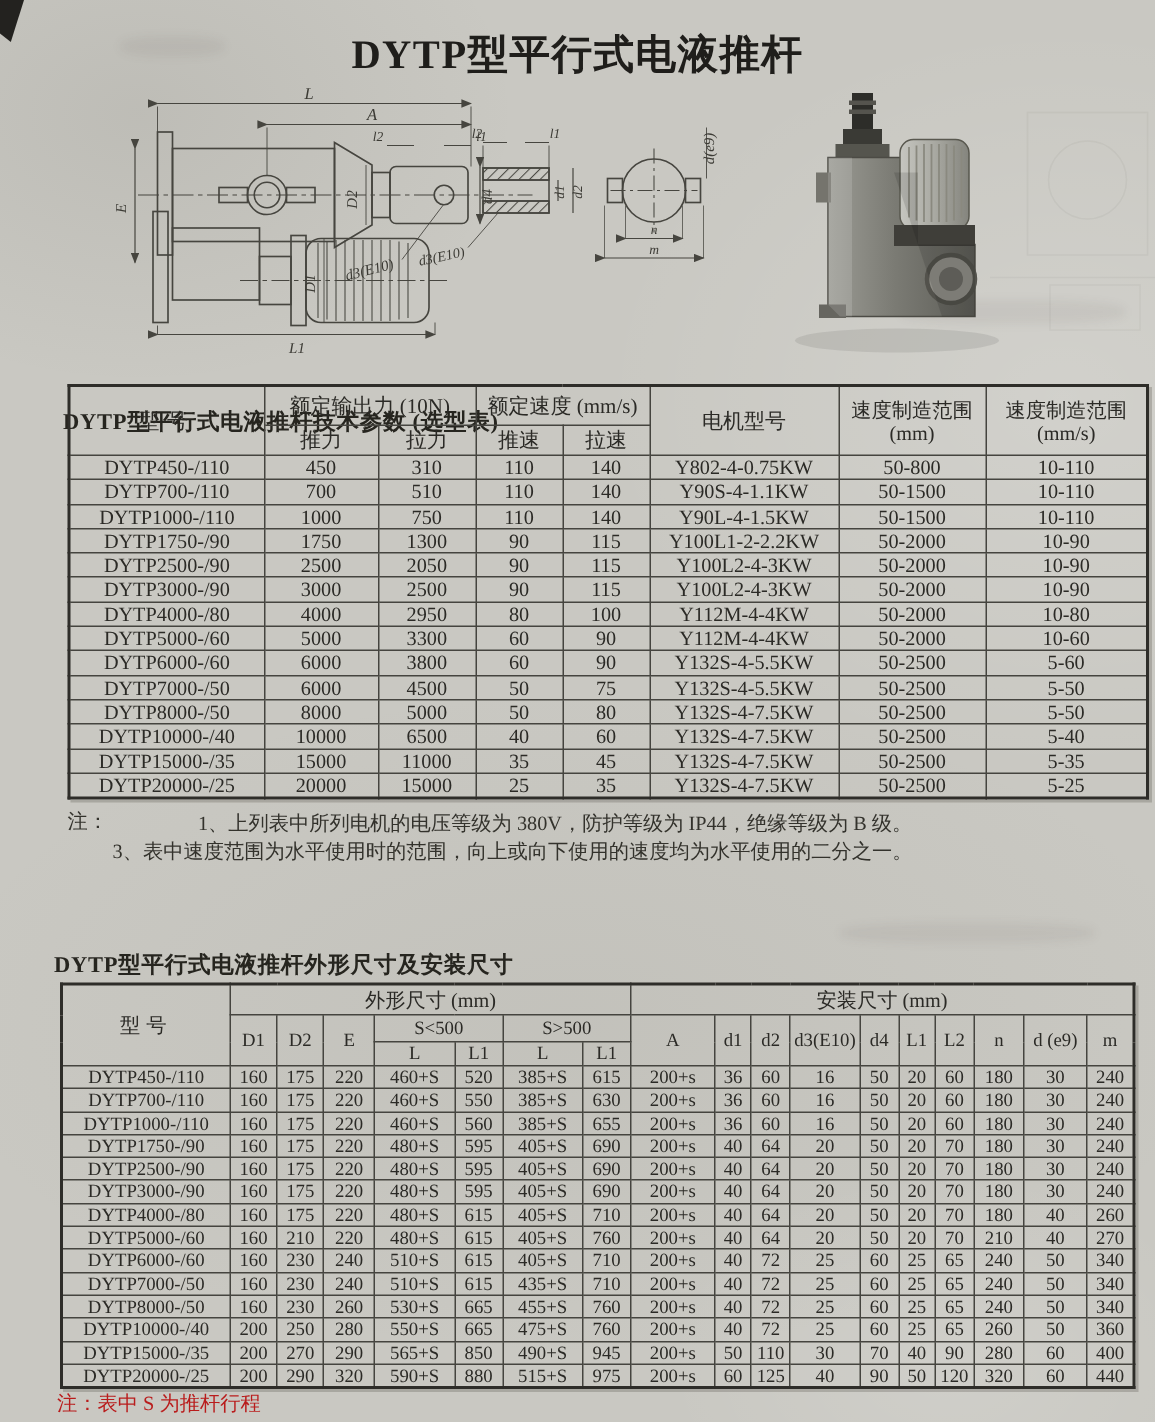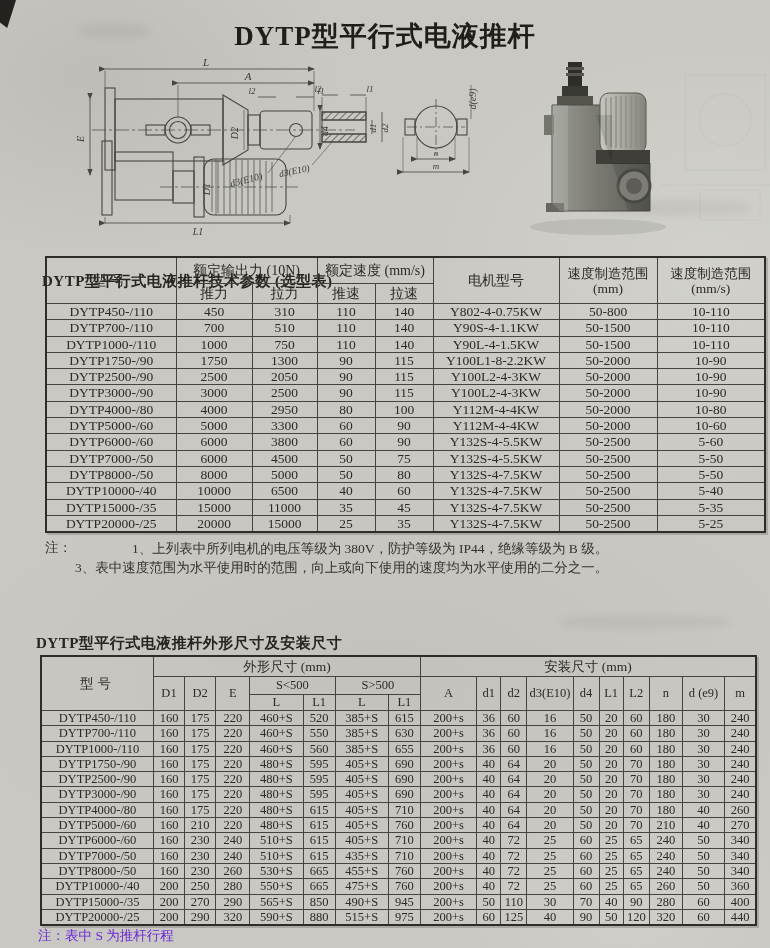--- a/index.html
+++ b/index.html
@@ -42,21 +42,21 @@
   #table2 thead tr:nth-child(2) th{height:17px;font-size:12.5px;}
   #table2 thead tr:nth-child(3) th{height:15px;font-size:12.5px;}
   #table2 tbody td{height:14.3px;line-height:14.3px;}
   #table2 th[rowspan="3"]{font-size:14px;letter-spacing:4px;}
   .notes{position:absolute;top:539px;left:45px;width:690px;font-size:13.5px;
     color:#33322c;}
   .notes-body{display:flex;}
   .notes-prefix{flex:0 0 30px;}
   .notes ul{list-style:none;margin:0;padding:0;text-align:right;}
   .notes li{padding-left:20px;text-indent:-20px;line-height:19px;}
-  .footnote{position:absolute;top:927px;left:38px;font-size:13.5px;color:#6d28d9;}
+  .footnote{position:absolute;top:927px;left:38px;font-size:13.5px;color:#b91c1c;}
   svg text{font-family:"Liberation Serif","DejaVu Serif",serif;fill:#3c3b35;}
 </style>
 </head>
 <body>
 
 <div class="page">
 
   <div class="corner-mark"></div>
   <div class="smudge" style="top:24px;left:80px;width:70px;height:14px;"></div>
   <div class="smudge" style="top:200px;left:600px;width:150px;height:16px;"></div>
@@ -292,21 +292,21 @@
           <td>Y90L-4-1.5KW</td>
           <td>50-1500</td>
           <td>10-110</td>
         </tr>
         <tr>
           <td>DYTP1750-/90</td>
           <td>1750</td>
           <td>1300</td>
           <td>90</td>
           <td>115</td>
-          <td>Y100L1-8-2.2KW</td>
+          <td>Y100L1-2-2.2KW</td>
           <td>50-2000</td>
           <td>10-90</td>
         </tr>
         <tr>
           <td>DYTP2500-/90</td>
           <td>2500</td>
           <td>2050</td>
           <td>90</td>
           <td>115</td>
           <td>Y100L2-4-3KW</td>

